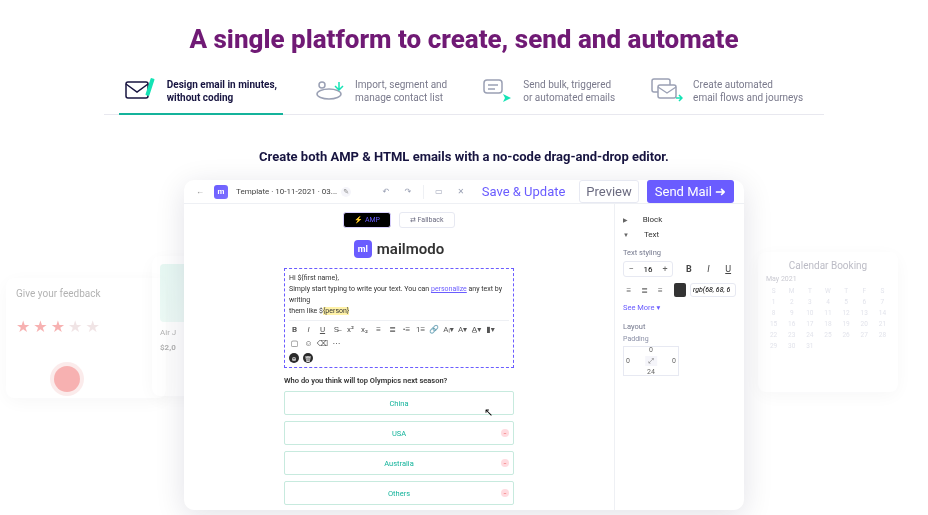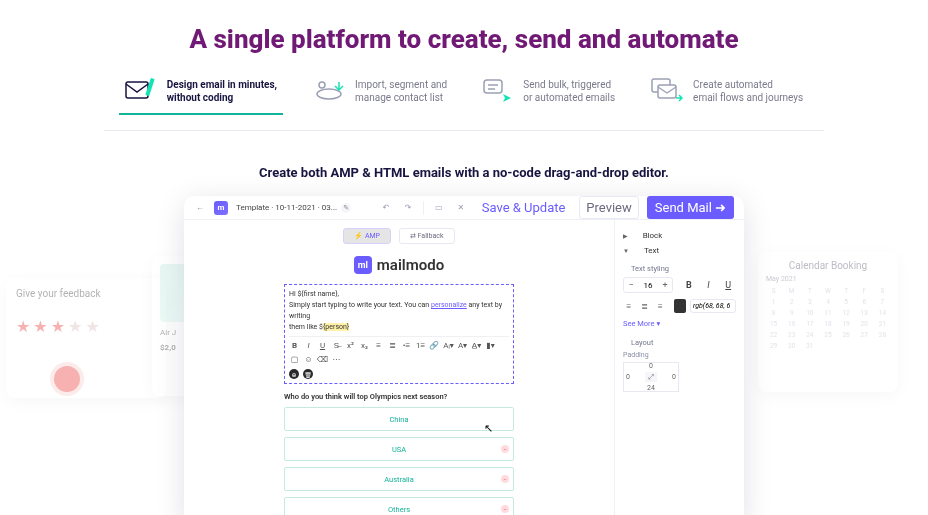--- a/index.html
+++ b/index.html
@@ -1,18 +1,18 @@
 <!DOCTYPE html>
 <html><head>
 <meta charset="utf-8">
 <style>
   *{box-sizing:border-box;margin:0;padding:0;font-family:-apple-system,BlinkMacSystemFont,"Segoe UI",Roboto,Arial,sans-serif}
   body{background:#fff;width:928px;height:515px;overflow:hidden;position:relative}
   .hero-title{font-size:26px;font-weight:800;text-align:center;color:#701a75;padding-top:24px}
-  .feature-tabs{display:flex;justify-content:center;gap:36px;margin-top:24px;border-bottom:1px solid #e8e8ef;width:720px;margin-left:auto;margin-right:auto;padding-bottom:26px}
+  .feature-tabs{display:flex;justify-content:center;gap:36px;margin-top:24px;border-bottom:1px solid #e8e8ef;width:720px;margin-left:auto;margin-right:auto;padding-bottom:10px}
   .feature-tab{display:flex;align-items:center;gap:10px;cursor:pointer;position:relative}
   .feature-tab.active::after{content:"";position:absolute;bottom:-11px;left:-6px;right:-6px;height:2px;background:#14b39b}
   .feature-tab svg{flex:none}
   .feature-tab-text{font-size:10px;line-height:13px;color:#7a7a8c;max-width:120px}
   .feature-tab.active .feature-tab-text{color:#171440;font-weight:700}
   .subheading{text-align:center;font-size:13px;font-weight:700;color:#171440;margin-top:34px}
   
   .editor-card{width:560px;height:330px;background:#fff;border-radius:10px;box-shadow:0 6px 30px rgba(20,20,60,.12);margin:16px auto 0;position:relative;overflow:hidden;display:flex;flex-direction:column}
   .editor-topbar{height:26px;border-bottom:1px solid #eef0f4;display:flex;align-items:center;padding:0 10px;font-size:8px;color:#555}
   .tb-left{display:flex;align-items:center;gap:8px}
@@ -23,21 +23,21 @@
   .tb-right{margin-left:auto;display:flex;align-items:center;gap:8px}
   .tb-icn{width:14px;height:14px;color:#9aa0b4;display:flex;align-items:center;justify-content:center}
   .tb-btn{font-size:13px;padding:3px 6px;border-radius:3px}
   .btn-save{color:#6a5cff}
   .btn-preview{color:#6b6b80;border:1px solid #e7e9f2}
   .btn-send{background:#6a5cff;color:#fff;padding:4px 8px}
   .editor-body{flex:1;display:flex}
   .canvas{flex:1;display:flex;flex-direction:column;align-items:center;padding:8px 0;overflow:hidden}
   .canvas-tabs{display:flex;gap:8px;margin-bottom:6px}
   .ctab{font-size:7px;padding:3px 10px;border-radius:3px;display:flex;align-items:center;gap:3px}
-  .ctab.amp{background:#e5e5e5;color:#6a5cff;border:1px solid #d9d0ff}
+  .ctab.amp{background:#000000;color:#6a5cff;border:1px solid #d9d0ff}
   .ctab.fallback{border:1px solid #e7e9f2;color:#6b6b80}
   .email-body{width:230px;background:#fff;font-size:7px;color:#333}
   .brand{display:flex;align-items:center;justify-content:center;gap:5px;font-size:15px;font-weight:600;color:#333;margin:6px 0 10px}
   .brand-icn{width:18px;height:18px;border-radius:4px;background:#6a5cff;color:#fff;display:flex;align-items:center;justify-content:center;font-size:9px;font-weight:700}
   .richtext-wrap{border:1px dashed #6a5cff;padding:4px;position:relative}
   .rt-line{line-height:11px}
   .rt-link{color:#6a5cff;text-decoration:underline}
   .rt-highlight{background:#fff2a8}
   .mini-toolbar{display:flex;flex-wrap:wrap;gap:3px;border-top:1px solid #eef0f4;padding-top:3px;margin-top:3px;color:#555}
   .mini-toolbar span{width:11px;height:11px;font-size:8px;display:flex;align-items:center;justify-content:center}
@@ -45,21 +45,21 @@
   .chip{width:10px;height:10px;border-radius:50%;background:#2a2a2a;color:#fff;font-size:6px;display:flex;align-items:center;justify-content:center}
   .question{font-size:7.5px;font-weight:600;margin:8px 0 6px}
   .option{border:1px solid #c7eade;border-radius:2px;height:24px;display:flex;align-items:center;justify-content:center;margin-bottom:6px;color:#14b39b;position:relative;font-size:7.5px}
   .option .rem{position:absolute;right:4px;width:8px;height:8px;border-radius:50%;background:#ffdbe0;color:#e55;font-size:6px;display:flex;align-items:center;justify-content:center}
   .social-row{display:flex;justify-content:center;gap:6px;margin-top:4px}
   .sico{width:14px;height:14px;border-radius:50%;display:flex;align-items:center;justify-content:center;color:#fff;font-size:8px;font-weight:700}
   
   .sidepanel{width:130px;border-left:1px solid #eef0f4;padding:8px;font-size:8px;color:#333}
   .acc{display:flex;align-items:center;gap:15px;padding:3px 0;font-size:8px;color:#333}
   .acc .tri{font-size:6px;color:#666}
-  .sp-section-title{font-size:7.5px;color:#74788d;margin:6px 8px 4px}
+  .sp-section-title{font-size:7.5px;color:#74788d;margin:6px 0 4px}
   .sp-row{display:flex;align-items:center;gap:4px;margin-bottom:6px}
   .stepper{display:flex;align-items:center;border:1px solid #e7e9f2;border-radius:3px;height:16px}
   .stepper button{width:14px;height:100%;background:none;border:none;font-size:9px;color:#666;cursor:pointer}
   .stepper input{width:20px;border:none;text-align:center;font-size:8px;outline:none}
   .fmt-btn{width:16px;height:16px;display:flex;align-items:center;justify-content:center;font-size:9px;color:#444;font-family:Georgia,serif}
   .align-btn{width:14px;height:14px;display:flex;align-items:center;justify-content:center;color:#666}
   .swatch{width:14px;height:14px;border-radius:2px;background:#333}
   .see-more{color:#6a5cff;font-size:7.5px}
   .pad-box{position:relative;width:56px;height:30px;border:1px solid #e7e9f2}
   .pad-cell{position:absolute;font-size:7px;color:#666}

